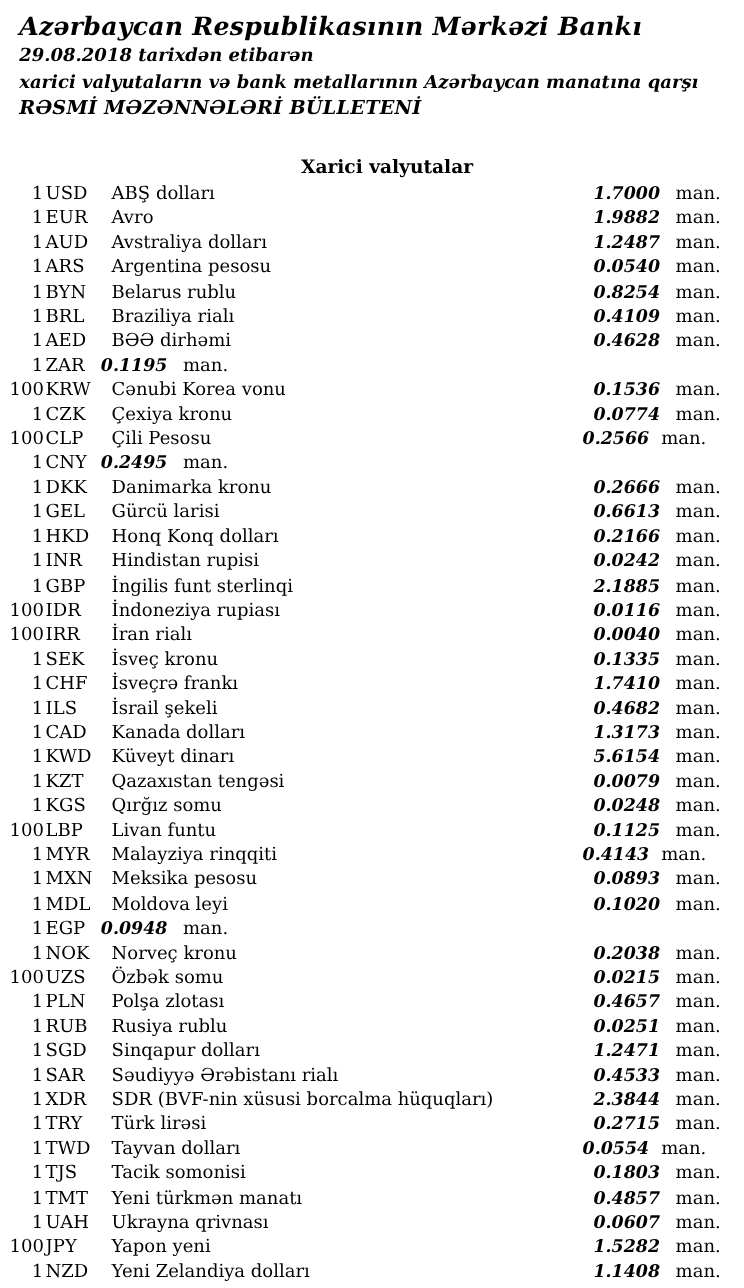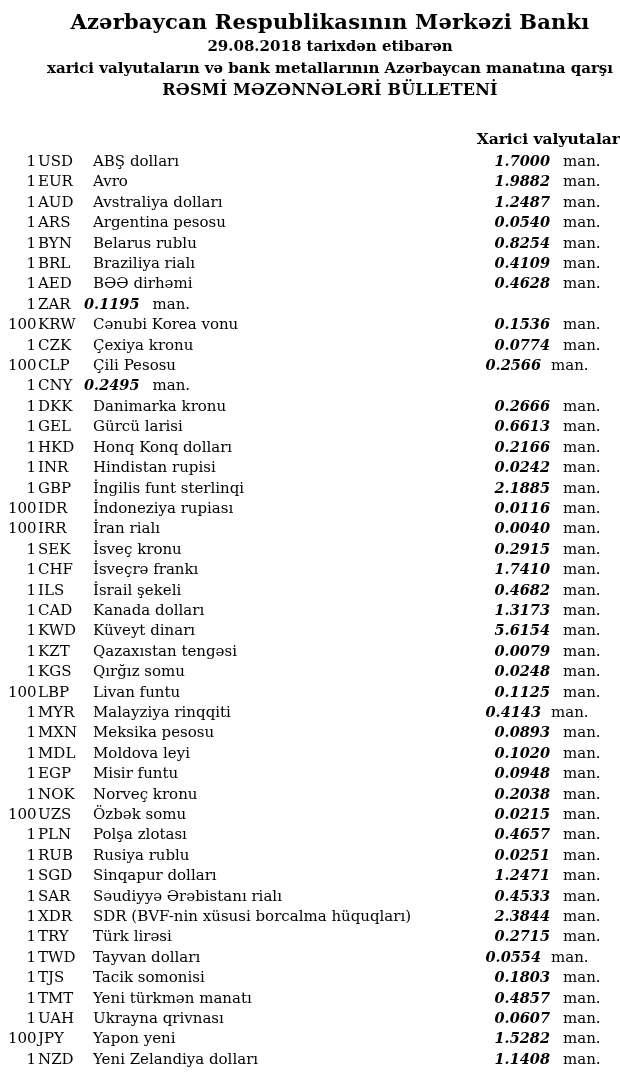--- a/index.html
+++ b/index.html
@@ -13,23 +13,24 @@
     height: 1073px;
     overflow: hidden;
     font-family: "DejaVu Serif", "Liberation Serif", serif;
   }
   .page {
     width: 620px;
     height: 1073px;
     position: relative;
   }
   .header {
-    text-align: center;
+    text-align: left;
     padding-top: 9px;
-    padding-left: 40px;
+    padding-left: 16px;
+    font-style: italic;
   }
   .title {
     font-size: 21px;
     font-weight: bold;
     line-height: 26px;
     letter-spacing: 0.2px;
   }
   .date-line {
     font-size: 15px;
     font-weight: bold;
@@ -42,21 +43,21 @@
   }
   .bulletin {
     font-size: 16px;
     font-weight: bold;
     line-height: 22px;
     letter-spacing: 0.2px;
   }
   .section-title {
     font-size: 15.5px;
     font-weight: bold;
-    text-align: right;
+    text-align: center;
     padding-left: 25px;
     margin-top: 28px;
     line-height: 20px;
   }
   .rows {
     margin-top: 3px;
   }
   .row {
     display: flex;
     align-items: baseline;
@@ -258,21 +259,21 @@
     <span class="code">IRR</span>
     <span class="name">İran rialı</span>
     <span class="rate">0.0040</span>
     <span class="man">man.</span>
   </div>
 
   <div class="row">
     <span class="qty">1</span>
     <span class="code">SEK</span>
     <span class="name">İsveç kronu</span>
-    <span class="rate">0.2915</span>
+    <span class="rate">0.1335</span>
     <span class="man">man.</span>
   </div>
 
   <div class="row">
     <span class="qty">1</span>
     <span class="code">CHF</span>
     <span class="name">İsveçrə frankı</span>
     <span class="rate">1.7410</span>
     <span class="man">man.</span>
   </div>
@@ -345,21 +346,20 @@
     <span class="qty">1</span>
     <span class="code">MDL</span>
     <span class="name">Moldova leyi</span>
     <span class="rate">0.1020</span>
     <span class="man">man.</span>
   </div>
 
   <div class="row">
     <span class="qty">1</span>
     <span class="code">EGP</span>
-    <span class="name">Misir funtu</span>
     <span class="rate">0.0948</span>
     <span class="man">man.</span>
   </div>
 
   <div class="row">
     <span class="qty">1</span>
     <span class="code">NOK</span>
     <span class="name">Norveç kronu</span>
     <span class="rate">0.2038</span>
     <span class="man">man.</span>

